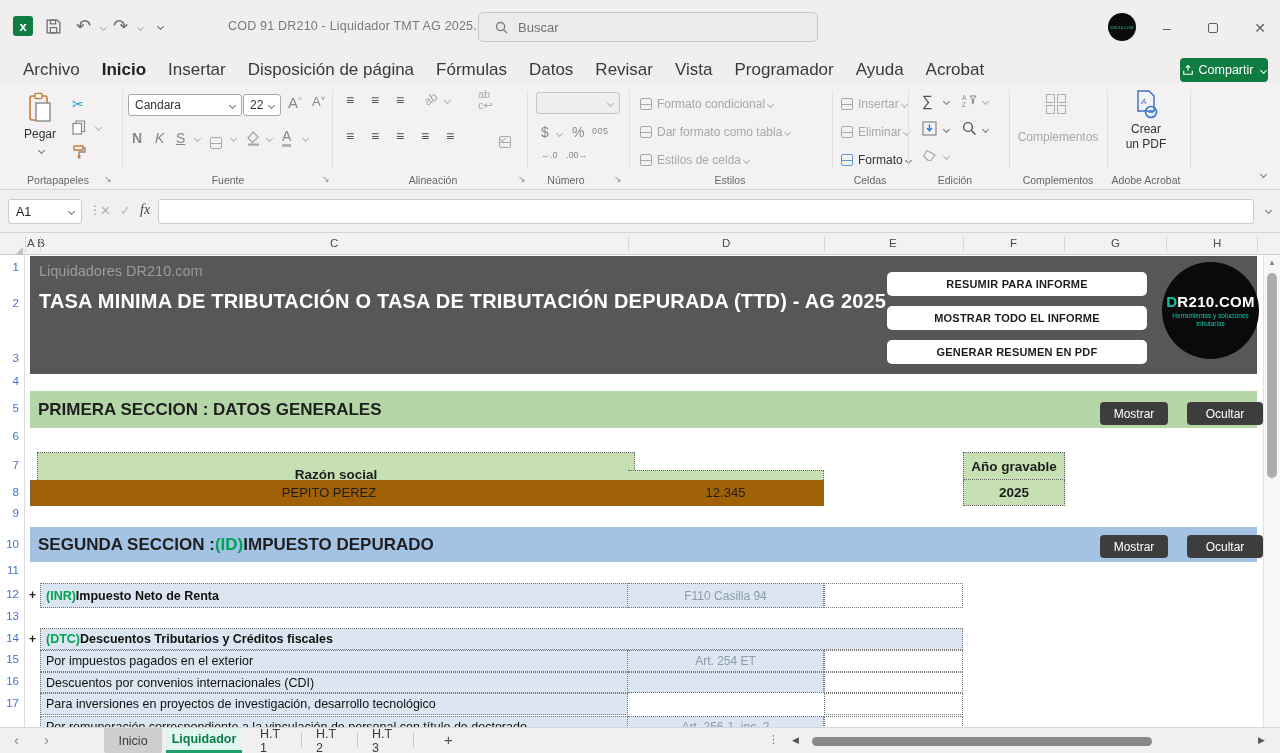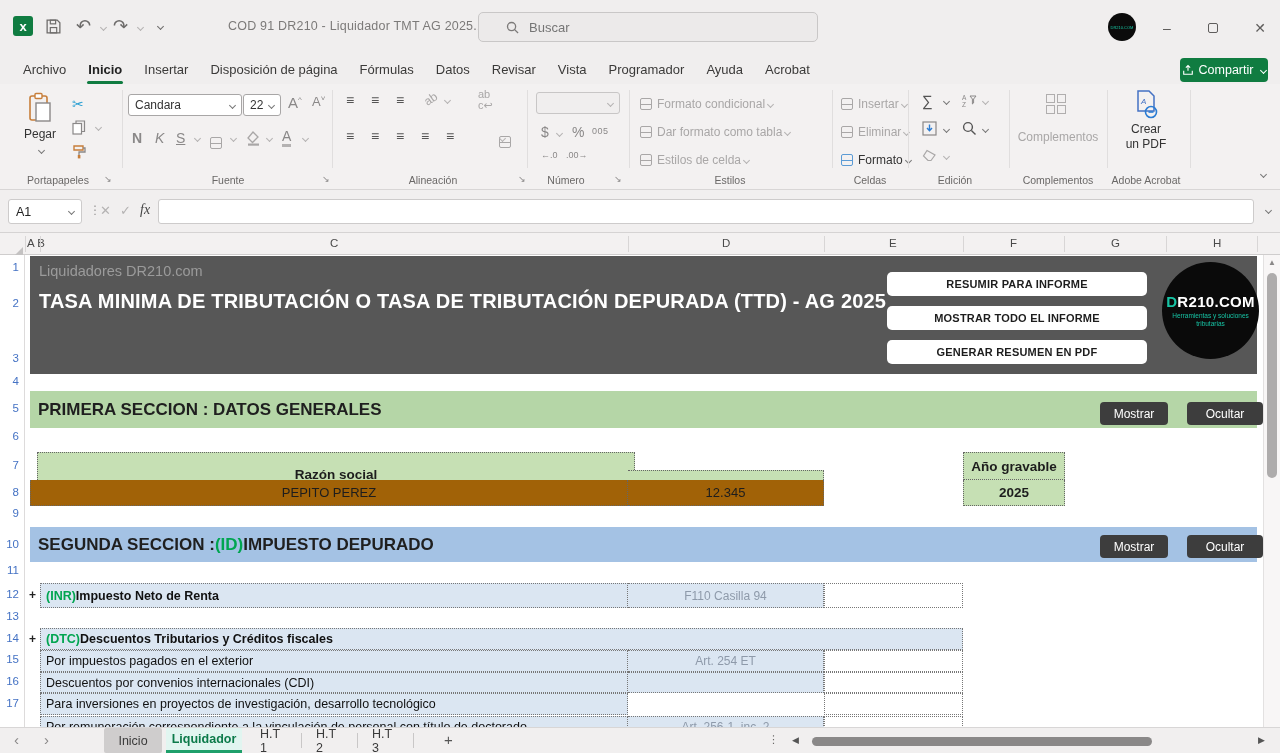--- a/index.html
+++ b/index.html
@@ -6,29 +6,29 @@
   *{box-sizing:border-box;font-family:"Liberation Sans",sans-serif;}
   .stage{position:relative;width:1280px;height:753px;background:#fff;overflow:hidden;}
   .abs{position:absolute;}
   
   .titlebar{top:0;left:0;width:1280px;height:55px;background:#f0eeee;}
   .xl-logo{top:16px;left:13px;width:20px;height:20px;background:#107c41;border-radius:3px;color:#fff;
     font-weight:bold;font-size:13px;display:flex;align-items:center;justify-content:center;}
   .qat{color:#6d6b6a;font-size:15px;}
   .t-title{top:19px;left:228px;font-size:12.5px;color:#7c7a79;letter-spacing:.2px;}
   .searchbox{top:12px;left:478px;width:340px;height:30px;background:#eceaea;border:1px solid #c9c7c7;
-    border-radius:5px;display:flex;align-items:center;padding-left:27px;gap:8px;}
+    border-radius:5px;display:flex;align-items:center;padding-left:16px;gap:8px;}
   .searchbox input{border:none;background:transparent;outline:none;font-size:13px;color:#6f6d6c;width:260px;}
   .avatar{top:13px;left:1108px;width:28px;height:28px;border-radius:50%;background:#0b0b0b;color:#19c9a6;
     font-size:4px;display:flex;align-items:center;justify-content:center;text-align:center;overflow:hidden;}
   .winbtn{top:0;width:34px;height:55px;display:flex;align-items:center;justify-content:center;color:#5f5d5c;font-size:14px;}
   .restore-sq{width:10px;height:10px;border:1.2px solid #5f5d5c;border-radius:2px;}
   
   .menubar{top:55px;left:0;width:1280px;height:29px;background:#f0eeee;display:flex;align-items:center;padding-left:12px;gap:0;}
-  .mtab{font-size:13px;color:#3b3a39;padding:5px 11px;position:relative;white-space:nowrap;}
+  .mtab{font-size:17px;color:#3b3a39;padding:5px 11px;position:relative;white-space:nowrap;}
   .mtab.active{font-weight:bold;color:#222;}
   .mtab.active::after{content:"";position:absolute;left:10px;right:10px;bottom:-2px;height:3px;background:#107c41;border-radius:2px;}
   .share-btn{top:58px;left:1180px;width:88px;height:24px;background:#107c41;border-radius:4px;color:#fff;
     font-size:12.5px;display:flex;align-items:center;justify-content:center;gap:5px;}
   
   .ribbon{top:84px;left:0;width:1280px;height:106px;background:#f3f1f1;border-bottom:1px solid #d8d6d6;}
   .gdiv{width:1px;top:6px;height:78px;background:#e0dede;}
   .glabel{font-size:10.5px;color:#6a6867;top:90px;text-align:center;}
   .launcher{font-size:9px;color:#8a8888;top:90px;}
   .chv{display:inline-block;width:5px;height:5px;border-right:1.4px solid #777;border-bottom:1.4px solid #777;transform:rotate(45deg);margin-left:3px;vertical-align:middle;}

